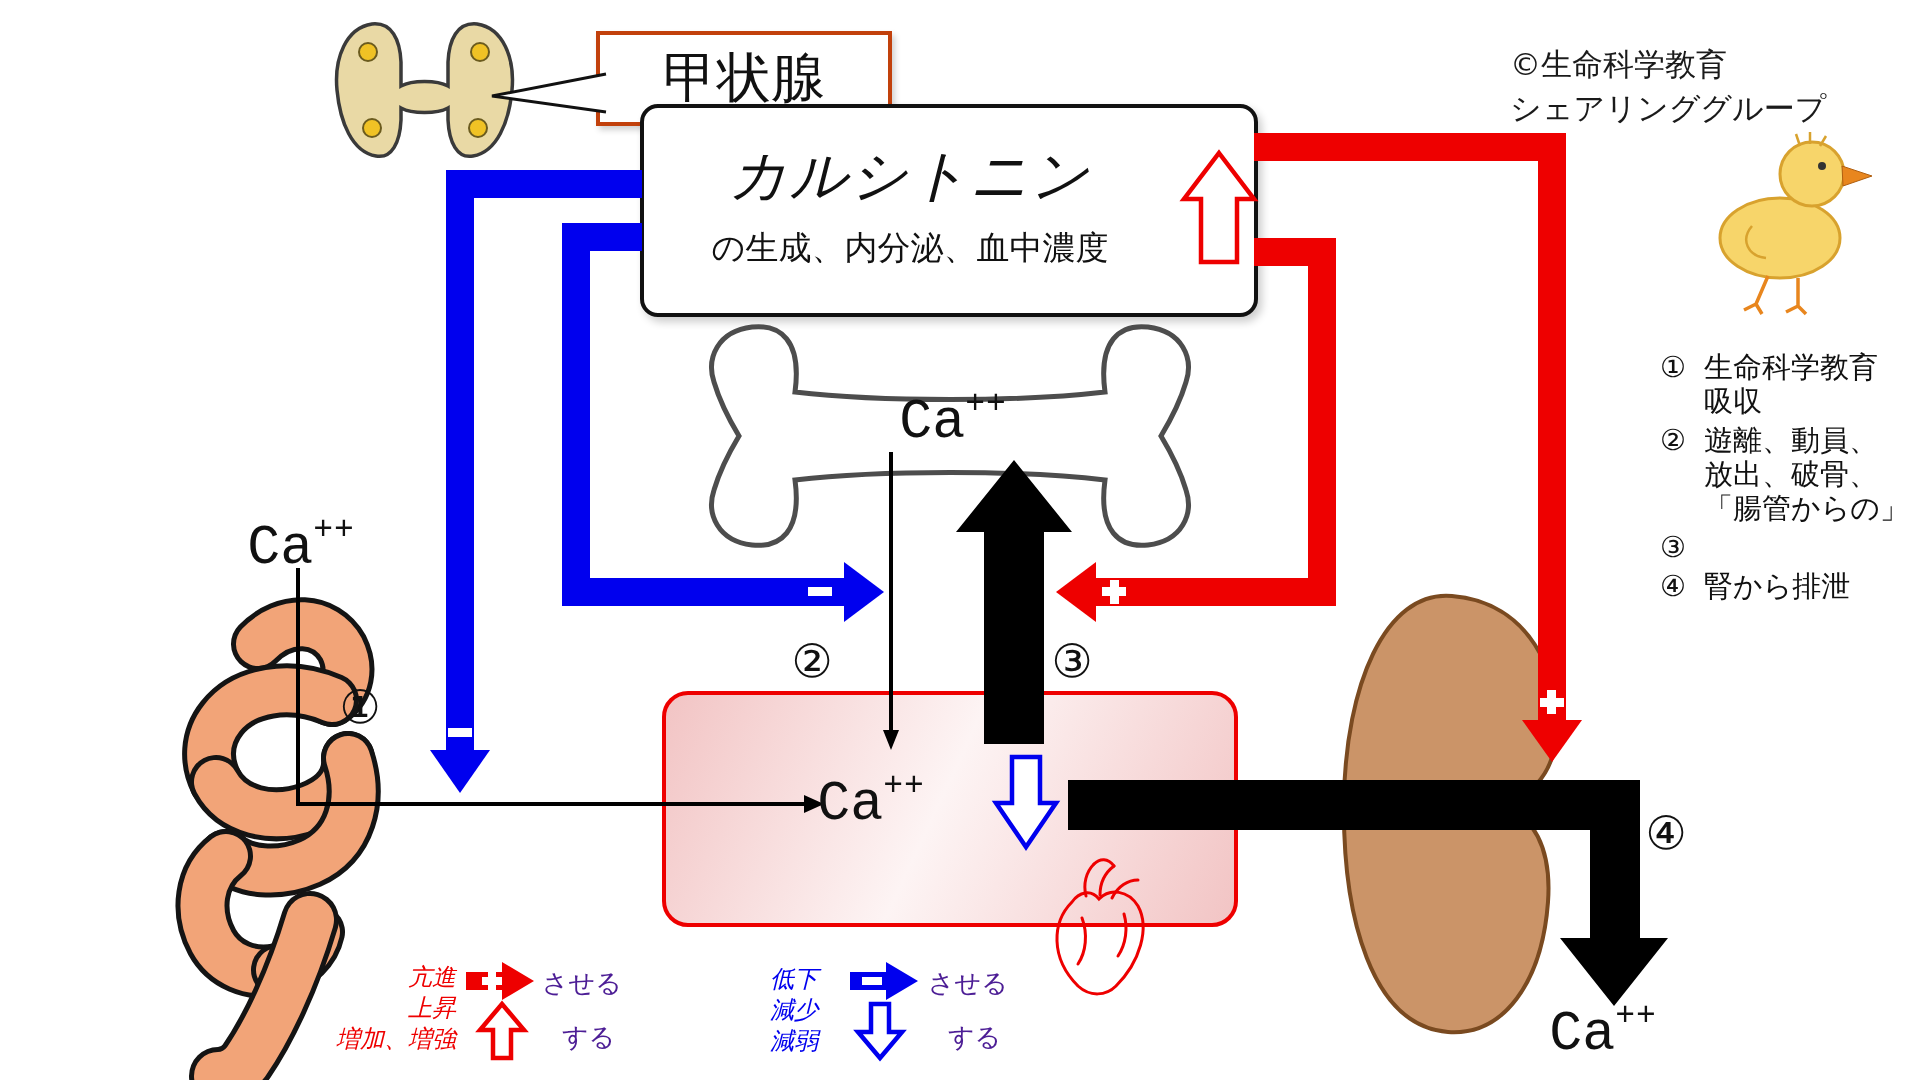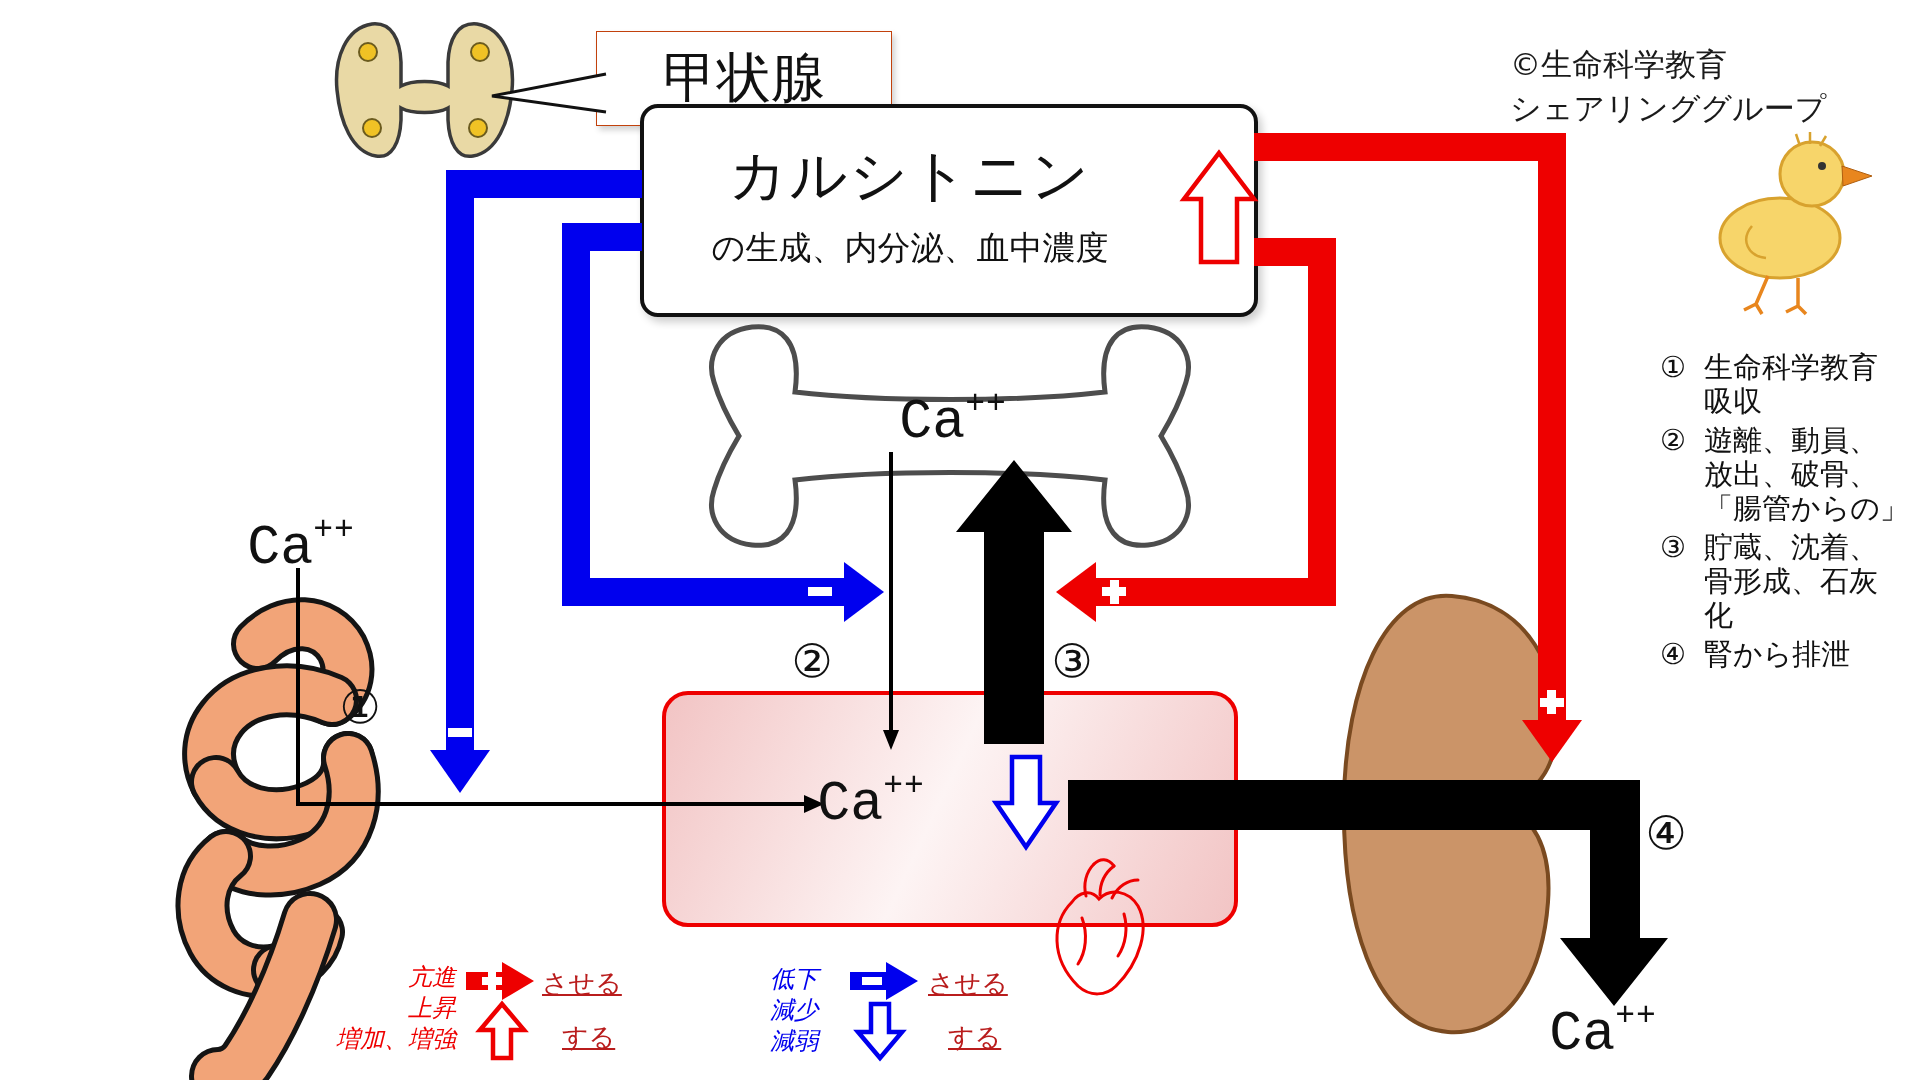--- a/index.html
+++ b/index.html
@@ -7,28 +7,28 @@
   #canvas {
     position:relative; width:1920px; height:1080px; background:#fff; overflow:hidden;
     font-family:"DejaVu Sans","Liberation Sans",sans-serif; color:#111;
   }
   .box { position:absolute; background:#fff; z-index:1; }
   .txt { position:absolute; z-index:3; }
   #art { position:absolute; left:0; top:0; z-index:2; }
 
   .thyroid-callout {
     left:596px; top:31px; width:296px; height:95px;
-    border:1px solid #c2410c; display:flex; align-items:center; justify-content:center;
+    border:4px solid #c2410c; display:flex; align-items:center; justify-content:center;
     font-size:54px; font-weight:500; box-shadow:3px 4px 6px rgba(0,0,0,.18);
   }
   .hormone-box {
     left:640px; top:104px; width:618px; height:213px;
     border:4px solid #111; border-radius:18px; box-shadow:4px 5px 8px rgba(0,0,0,.2);
   }
-  .hormone-title { left:650px; top:138px; width:520px; text-align:center; font-size:57px; font-weight:500; letter-spacing:2px; }
+  .hormone-title { left:650px; top:138px; width:520px; text-align:center; font-size:57px; font-weight:500; letter-spacing:2px;font-style:italic; }
   .hormone-sub   { left:650px; top:226px; width:520px; text-align:center; font-size:33px; }
   .blood-box {
     left:662px; top:691px; width:576px; height:236px;
     border:4px solid var(--red,#ee0000); border-radius:26px;
     background:linear-gradient(115deg, var(--box_pink,#f2c4c4) 0%, #fdf4f4 48%, var(--box_pink,#f2c4c4) 100%);
   }
   .credit { left:1510px; top:42px; width:380px; font-size:31px; line-height:44px; color:#1a1a1a; }
 
   .ca { font-size:55px; text-align:center; width:210px; white-space:nowrap;font-family:Liberation Mono, monospace; }
   .ca sup { font-size:33px; vertical-align:24px; letter-spacing:1px; }
@@ -36,21 +36,21 @@
   .marker { width:60px; text-align:center; font-size:46px; }
 
   .notes { left:1660px; top:350px; width:256px; display:flex; flex-direction:column; gap:5px; }
   .note { display:flex; gap:6px; font-size:29px; line-height:34px; }
   .note-num { flex:0 0 38px; }
   .note-text { white-space:pre-line; }
 
   .legend-terms { font-size:24px; line-height:31px;font-style:italic; }
   .legend-terms.inc { left:316px; top:962px; width:140px; text-align:right; color:var(--red,#ee0000); }
   .legend-terms.dec { left:770px; top:964px; width:120px; text-align:left; color:var(--blue,#0000ee); }
-  .legend-word { font-size:26px; color:#b91c1c;text-decoration:underline; }
+  .legend-word { font-size:26px; color:#4c1d95; }
 
   
   .s-red  { stroke:var(--red,#ee0000); }
   .f-red  { fill:var(--red,#ee0000); }
   .s-blue { stroke:var(--blue,#0000ee); }
   .f-blue { fill:var(--blue,#0000ee); }
   .thick  { fill:none; stroke-width:28; }
   .thin   { fill:none; stroke:#000; stroke-width:4; }
   .f-white{ fill:#fff; }
   .outl-red  { fill:#fff; stroke:var(--red,#ee0000); stroke-width:4.5; }
@@ -228,23 +228,20 @@
 吸収</span>
     </div>
     <div class="note">
       <span class="note-num">②</span>
       <span class="note-text">遊離、動員、
 放出、破骨、
 「腸管からの」</span>
     </div>
     <div class="note">
       <span class="note-num">③</span>
-      <span class="note-text">貯蔵、沈着、
-骨形成、石灰
-化</span>
     </div>
     <div class="note">
       <span class="note-num">④</span>
       <span class="note-text">腎から排泄</span>
     </div>
   </div>
 
   <div class="txt legend-terms inc">
     <div>亢進</div>
     <div>上昇</div>

